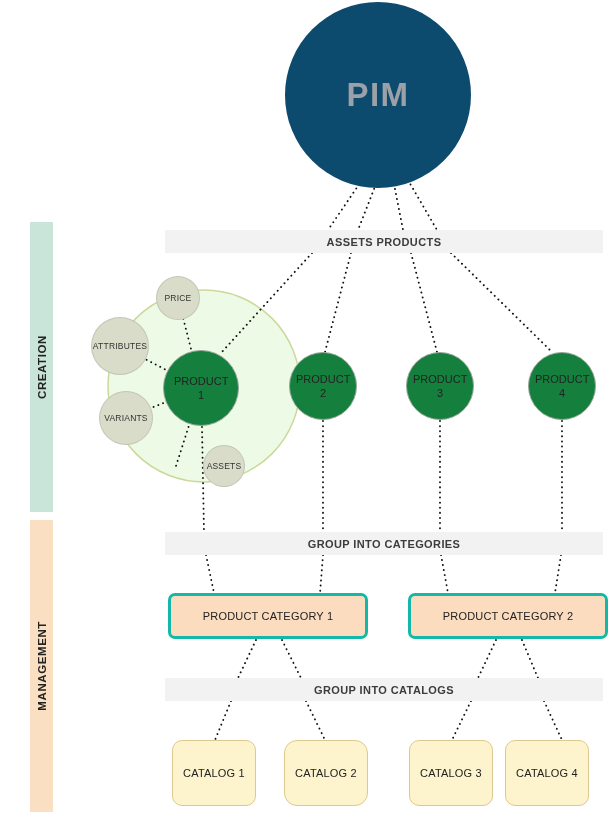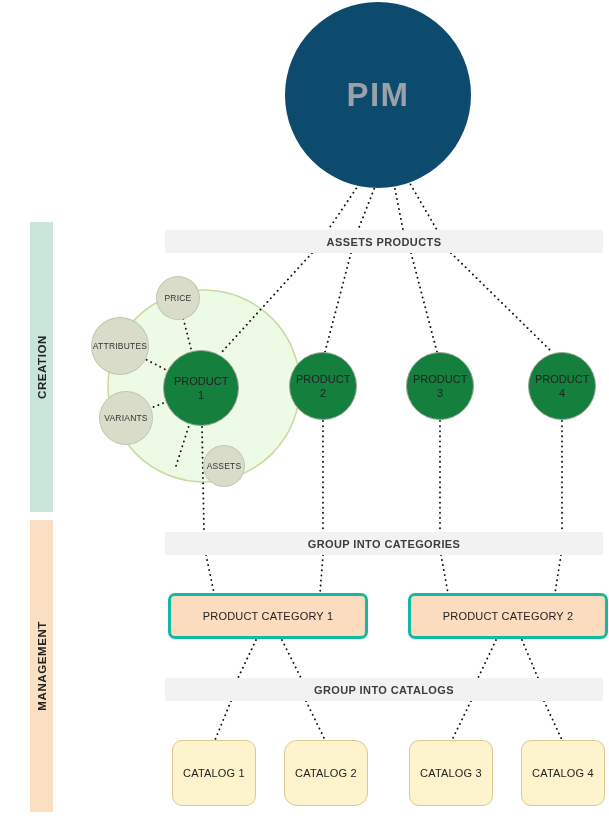--- a/index.html
+++ b/index.html
@@ -133,21 +133,21 @@
     border-radius: 10px;
     background: #fdf4cd;
     border: 1px solid #ddc98f;
     font-size: 11px;
     color: #222;
     letter-spacing: 0.2px;
   }
   .catalog-1 { left: 172px; }
   .catalog-2 { left: 284px; border-radius: 13px; }
   .catalog-3 { left: 409px; }
-  .catalog-4 { left: 521px; text-align: right; }
+  .catalog-4 { left: 505px; text-align: right; }
 </style>
 </head>
 <body>
 
 <div class="canvas">
 
   <svg class="lines" viewBox="0 0 609 824" aria-hidden="true">
 
     <circle cx="204" cy="386" r="96" fill="#e9f9e2" fill-opacity="0.85" stroke="#ccd89a" stroke-width="1.5"></circle>
     <g stroke="#111111" stroke-width="1.9" stroke-linecap="round" stroke-dasharray="0.1 5" fill="none">

